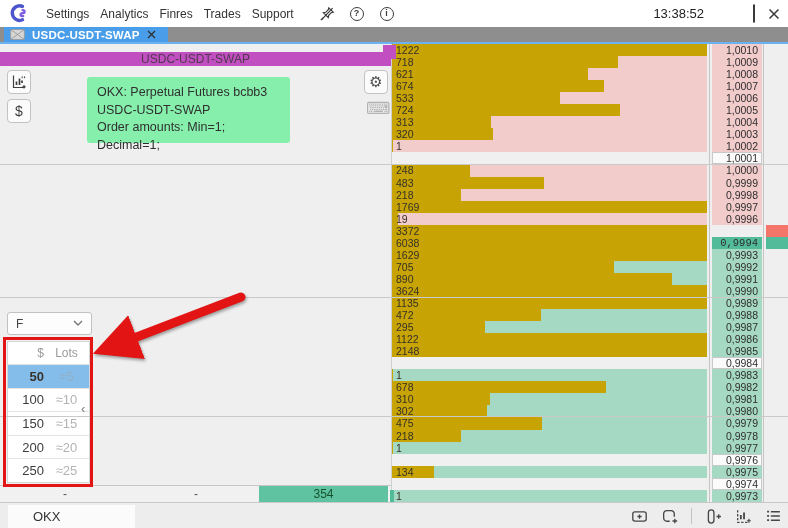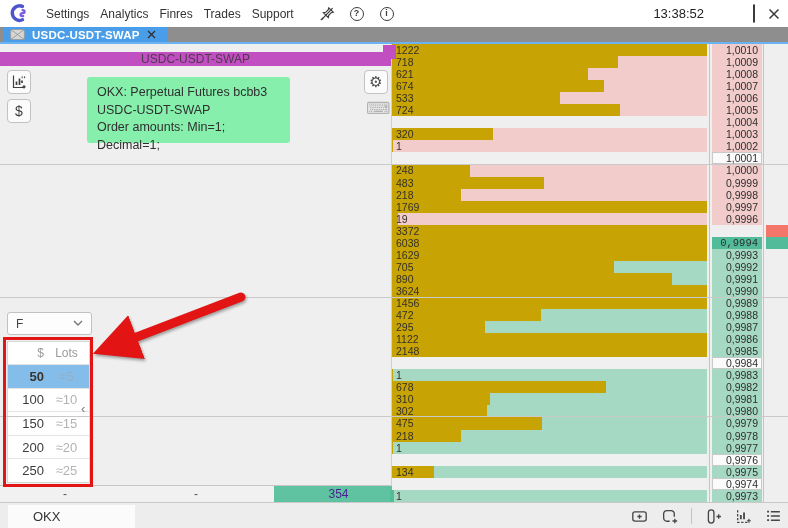--- a/index.html
+++ b/index.html
@@ -59,21 +59,21 @@
   .qrow.sel .usd{font-weight:bold;color:#38342e;}
   .qrow.sel .lots{color:#93afc4;}
 
   .redrect{position:absolute;left:3px;top:293px;width:90px;height:150px;border:3px solid var(--annotation-red);z-index:40;pointer-events:none;}
   .annot{position:absolute;left:0;top:0;z-index:50;pointer-events:none;filter:drop-shadow(1px 2px 1.5px rgba(0,0,0,.35));}
 
   .summary{position:absolute;left:0;top:441px;width:391px;height:17px;background:#f1f1f1;border-top:1px solid #c6c6c6;font-size:12px;color:#555;}
   .scell{position:absolute;top:0;height:16px;display:flex;align-items:center;justify-content:center;}
   .scell.c1{left:0;width:130px;}
   .scell.c2{left:130px;width:132px;}
-  .scell.c3{left:274px;width:129px;background:var(--summary-green);color:#4c1d95;}
+  .scell.c3{left:259px;width:129px;background:var(--summary-green);color:#14532d;}
 
   
   .book{position:absolute;left:392px;top:0;width:396px;height:458px;display:flex;flex-direction:column;}
   .brow{position:relative;flex:1 1 0;}
   .zone{position:absolute;left:0;top:0;bottom:0;width:315px;}
   .s-ask .zone{background:var(--ask-bg);}
   .s-bid .zone{background:var(--bid-bg);}
   .s-empty .zone{background:#f0f0f0;}
   .bar{position:absolute;left:0;top:0;bottom:0;background:var(--bar-olive);}
   .vol{position:absolute;left:4px;top:50%;transform:translateY(-50%);font-size:10.5px;color:#35302a;z-index:2;white-space:nowrap;}
@@ -277,20 +277,24 @@
             <div class="price">1,0006</div>
           </div>
           <div class="brow s-ask">
             <div class="zone">
               <div class="bar" style="width: 72.4%;"></div>
               <span class="vol">724</span>
             </div>
             <div class="price">1,0005</div>
           </div>
           <div class="brow s-ask">
+            <div class="zone">
+              <div class="bar" style="width: 31.3%;"></div>
+              <span class="vol">313</span>
+            </div>
             <div class="price">1,0004</div>
           </div>
           <div class="brow s-ask">
             <div class="zone">
               <div class="bar" style="width: 32%;"></div>
               <span class="vol">320</span>
             </div>
             <div class="price">1,0003</div>
           </div>
           <div class="brow s-ask">
@@ -379,21 +383,21 @@
           <div class="brow s-bid">
             <div class="zone">
               <div class="bar" style="width: 100%;"></div>
               <span class="vol">3624</span>
             </div>
             <div class="price">0,9990</div>
           </div>
           <div class="brow s-bid">
             <div class="zone">
               <div class="bar" style="width: 100%;"></div>
-              <span class="vol">1456</span>
+              <span class="vol">1135</span>
             </div>
             <div class="price">0,9989</div>
           </div>
           <div class="brow s-bid">
             <div class="zone">
               <div class="bar" style="width: 47.2%;"></div>
               <span class="vol">472</span>
             </div>
             <div class="price">0,9988</div>
           </div>

